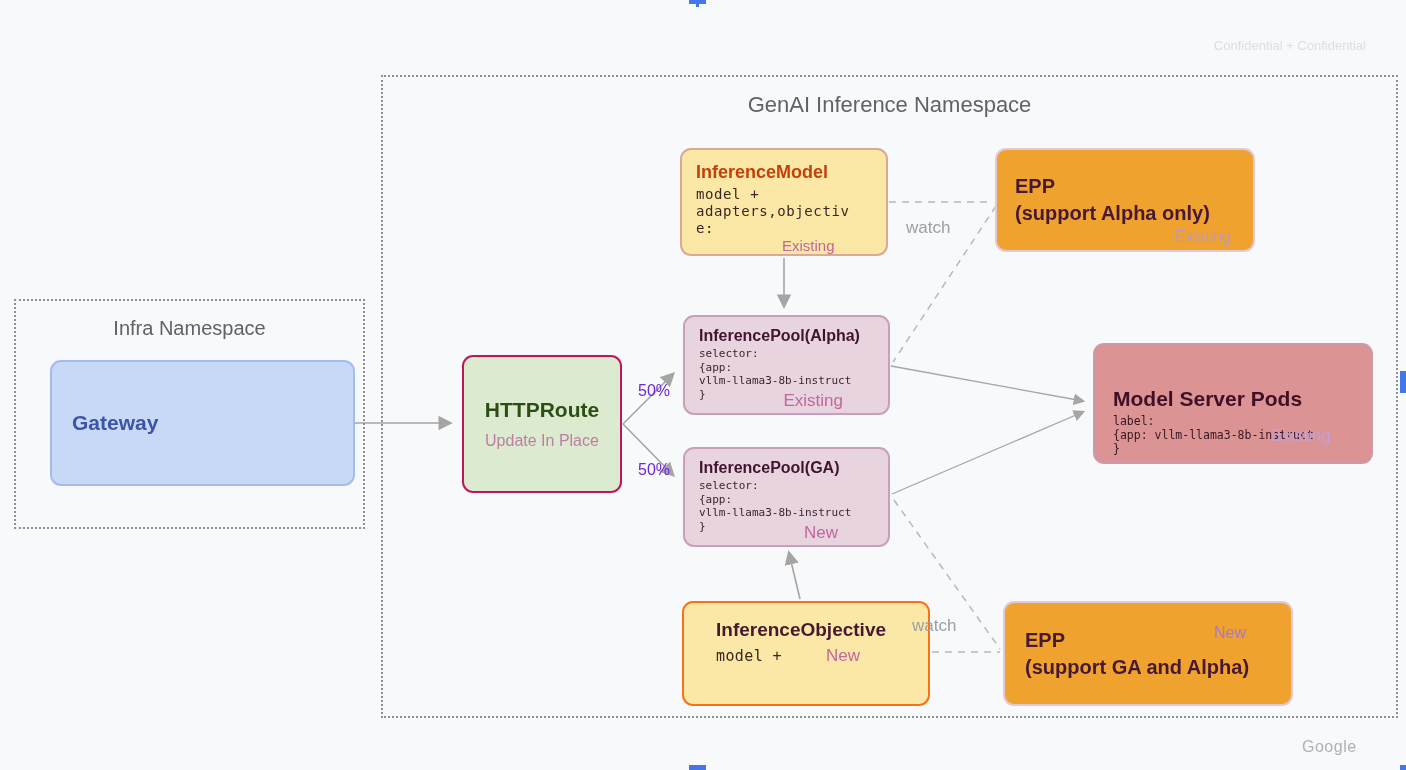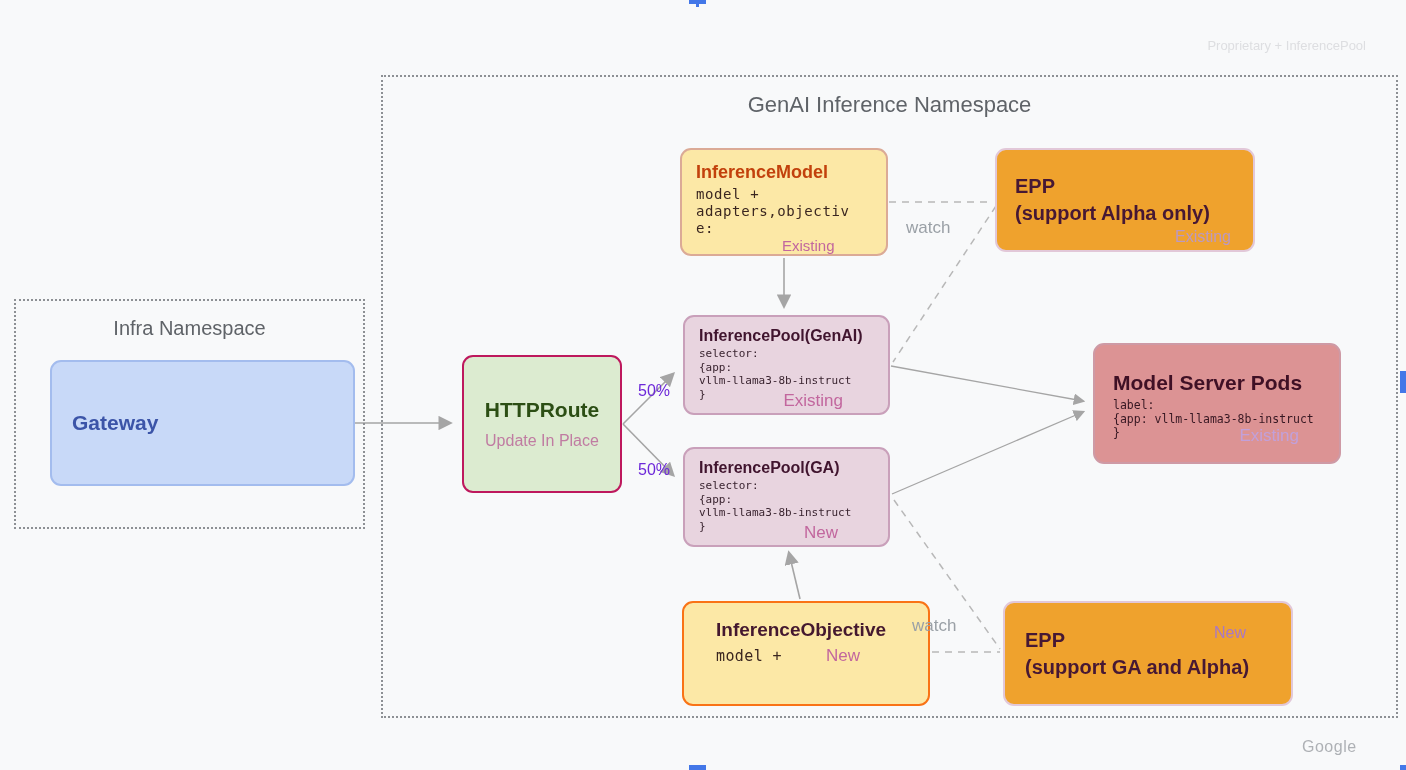--- a/index.html
+++ b/index.html
@@ -79,23 +79,23 @@
     padding: 10px 14px;
   }
   .pool-alpha { top: 315px; }
   .pool-ga { top: 447px; }
   .pool .title { color: #40142e; font-size: 16px; margin-bottom: 2px; }
   .pool .mono { font-size: 11px; line-height: 13.5px; color: #3a2430; }
   .pool-alpha .status { right: 45px; bottom: 2px; font-size: 17px; }
   .pool-ga .status { right: 50px; bottom: 2px; font-size: 17px; }
 
   .model-pods {
-    left: 1093px; top: 343px; width: 248px; height: 121px;
+    left: 1093px; top: 343px; width: 280px; height: 121px;
     background: #dc9394; border: 2px solid #ce9aa5;
-    padding: 26px 18px 0 18px;
+    padding: 42px 18px 0 18px;
   }
   .model-pods .title { color: #3f1025; font-size: 21px; margin-bottom: 3px; }
   .model-pods .mono { font-size: 11.5px; line-height: 14px; color: #371722; }
   .model-pods .status { right: 40px; bottom: 16px; font-size: 17px; color: #c2a0da; }
 
   .inference-objective {
     left: 682px; top: 601px; width: 248px; height: 105px;
     background: #fce8a6; border: 2px solid #f97316;
     padding: 16px 16px 0 32px;
   }
@@ -150,21 +150,21 @@
     <line x1="891" y1="366" x2="1083" y2="401" stroke="#a5a5a5" stroke-width="1.3" marker-end="url(#arrow)"></line>
     <line x1="892" y1="494" x2="1083" y2="412" stroke="#a5a5a5" stroke-width="1.3" marker-end="url(#arrow)"></line>
     <line x1="800" y1="599" x2="789" y2="553" stroke="#a5a5a5" stroke-width="1.6" marker-end="url(#arrow)"></line>
 
     <line x1="889" y1="202" x2="992" y2="202" stroke="#b8b8b8" stroke-width="1.5" stroke-dasharray="7 6"></line>
     <line x1="996" y1="206" x2="893" y2="362" stroke="#b8b8b8" stroke-width="1.5" stroke-dasharray="7 6"></line>
     <line x1="932" y1="652" x2="1000" y2="652" stroke="#b8b8b8" stroke-width="1.5" stroke-dasharray="7 6"></line>
     <line x1="894" y1="500" x2="1000" y2="649" stroke="#b8b8b8" stroke-width="1.5" stroke-dasharray="7 6"></line>
   </svg>
 
-  <div class="confidential">Proprietary + InferencePool</div>
+  <div class="confidential">Confidential + Confidential</div>
   <div class="google-logo">Google</div>
 
   <div class="ns-box ns-infra">
     <div class="ns-title">Infra Namespace</div>
   </div>
   <div class="node gateway">
     <div class="title">Gateway</div>
   </div>
 
   <div class="ns-box ns-genai">
@@ -184,21 +184,21 @@
     <div class="status">Existing</div>
   </div>
 
   <div class="node epp-alpha">
     <div class="title">EPP</div>
     <div class="title">(support Alpha only)</div>
     <div class="status">Existing</div>
   </div>
 
   <div class="node pool pool-alpha">
-    <div class="title">InferencePool(GenAI)</div>
+    <div class="title">InferencePool(Alpha)</div>
     <div class="mono">selector:
 {app:
 vllm-llama3-8b-instruct
 }</div>
     <div class="status">Existing</div>
   </div>
 
   <div class="node pool pool-ga">
     <div class="title">InferencePool(GA)</div>
     <div class="mono">selector:

